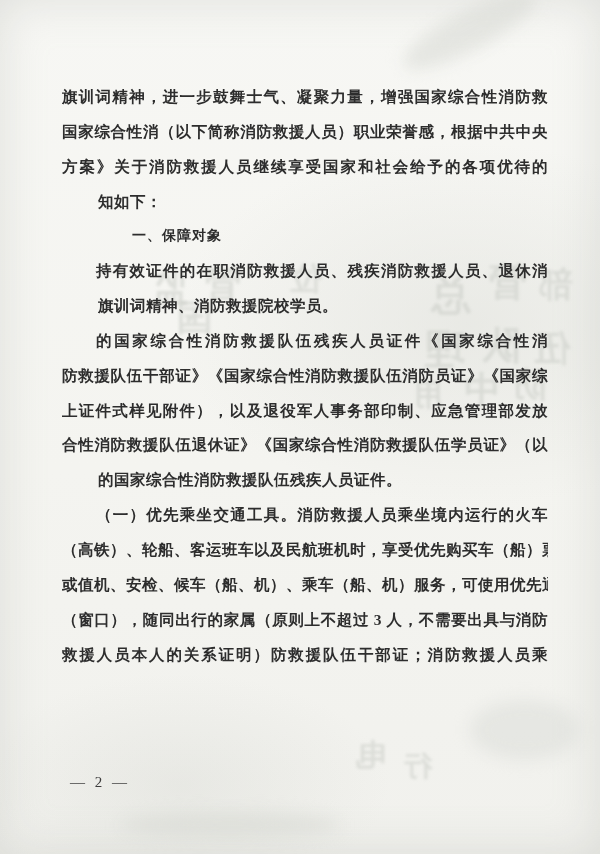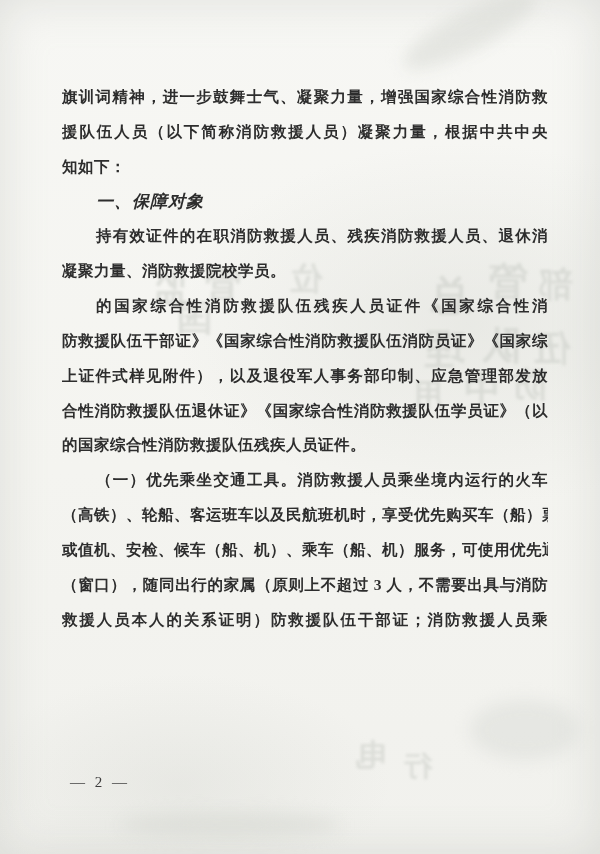--- a/index.html
+++ b/index.html
@@ -42,24 +42,24 @@
     color:var(--ink, #2d2d2d);
     filter:blur(0.25px);
   }
   .line {
     height:34.85px; line-height:34.85px;
     font-size:15.5px; letter-spacing:0.5px;
     text-align:justify; text-align-last:justify;
     white-space:nowrap; overflow:hidden;
     font-weight:600;
   }
-  .line.last { text-align:right; text-align-last:left; }
+  .line.last { text-align:right; text-align-last:left;margin-left:36px; }
   .line.indent { text-indent:34px; }
   .line .bold { font-weight:900; }
-  .line.heading { font-weight:900; font-size:17px; letter-spacing:1px;font-style:italic; }
+  .line.heading { font-weight:900; font-size:14px; letter-spacing:1px; }
 
   .page-number {
     position:absolute; left:70px; top:774px;
     font-size:15px; color:#3c3c3c; letter-spacing:3px;
     font-family:"Liberation Serif", serif;
   }
 </style>
 </head>
 <body>
 
@@ -82,25 +82,26 @@
       <span class="ghost" style="left: 176px; top: 300px; font-size: 36px;">国</span>
       <span class="ghost" style="left: 462px; top: 372px; font-size: 36px;">中</span>
       <span class="ghost" style="left: 512px; top: 368px; font-size: 34px;">防</span>
       <span class="ghost" style="left: 414px; top: 380px; font-size: 30px;">用</span>
       <span class="ghost" style="left: 356px; top: 740px; font-size: 30px;">电</span>
       <span class="ghost" style="left: 404px; top: 752px; font-size: 28px;">行</span>
     </div>
 
   <div class="doc-text">
       <div class="line"><span>旗训词精神，进一步鼓舞士气、凝聚力量，增强国家综合性消防救</span></div>
-      <div class="line"><span>援队伍人员（以下简称消防救援人员）凝聚力量，根据中共中央</span></div>
+      <div class="line"><span>国家综合性消（以下简称消防救援人员）职业荣誉感，根据中共中央</span></div>
+      <div class="line"><span>方案》关于消防救援人员继续享受国家和社会给予的各项优待的</span></div>
       <div class="line last"><span>知如下：</span></div>
       <div class="line indent last heading"><span class="bold">一、保障对象</span></div>
       <div class="line indent"><span>持有效证件的在职消防救援人员、残疾消防救援人员、退休消</span></div>
-      <div class="line last"><span>凝聚力量、消防救援院校学员。</span></div>
+      <div class="line last"><span>旗训词精神、消防救援院校学员。</span></div>
       <div class="line indent"><span>的国家综合性消防救援队伍残疾人员证件《国家综合性消</span></div>
       <div class="line"><span>防救援队伍干部证》《国家综合性消防救援队伍消防员证》《国家综</span></div>
       <div class="line"><span>上证件式样见附件），以及退役军人事务部印制、应急管理部发放</span></div>
       <div class="line"><span>合性消防救援队伍退休证》《国家综合性消防救援队伍学员证》（以</span></div>
       <div class="line last"><span>的国家综合性消防救援队伍残疾人员证件。</span></div>
       <div class="line indent"><span class="bold">（一）优先乘坐交通工具。</span><span>消防救援人员乘坐境内运行的火车</span></div>
       <div class="line"><span>（高铁）、轮船、客运班车以及民航班机时，享受优先购买车（船）票</span></div>
       <div class="line"><span>或值机、安检、候车（船、机）、乘车（船、机）服务，可使用优先通道</span></div>
       <div class="line"><span>（窗口），随同出行的家属（原则上不超过 3 人，不需要出具与消防</span></div>
       <div class="line"><span>救援人员本人的关系证明）防救援队伍干部证；消防救援人员乘</span></div>

